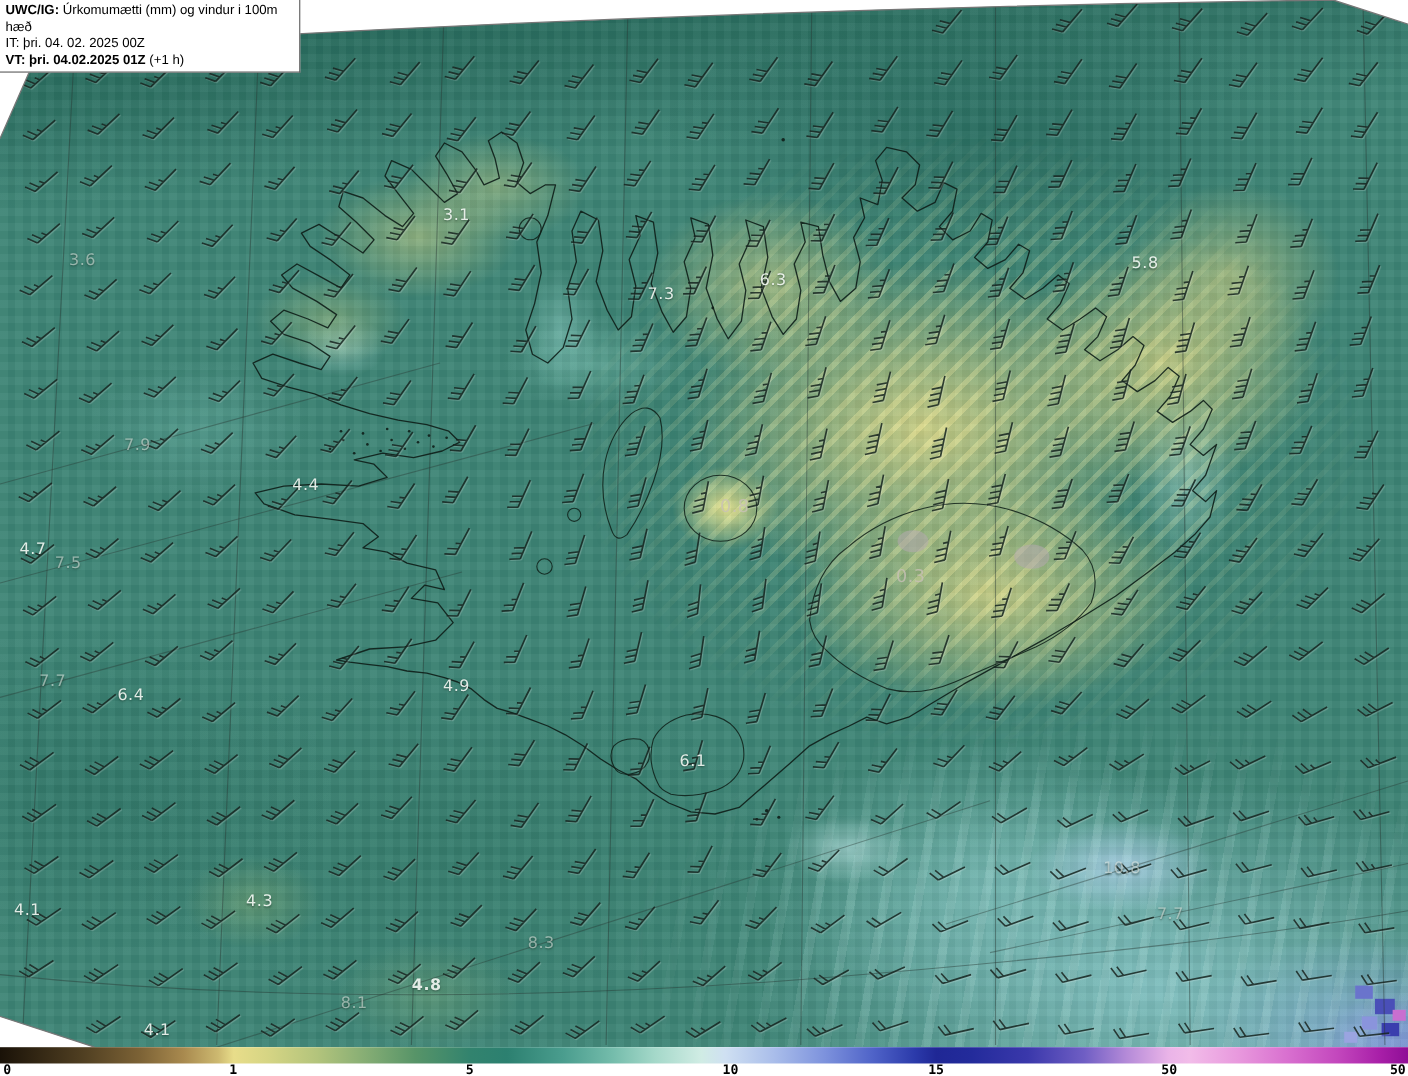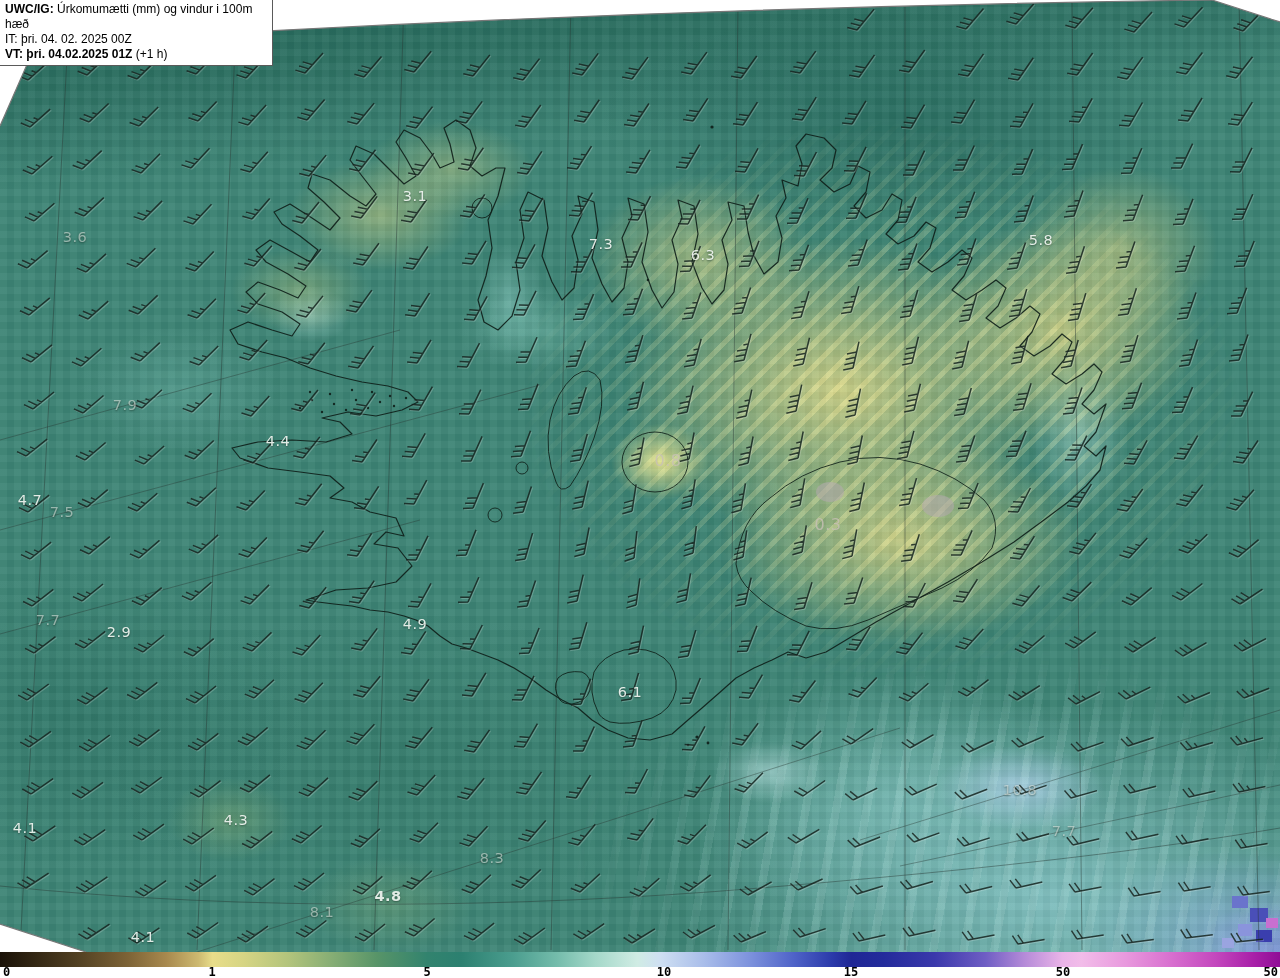--- a/index.html
+++ b/index.html
@@ -202,31 +202,31 @@
       </g>
       <g stroke="#777" stroke-width="1.2" fill="none">
         <path d="M0,126 L36,44 Q620,8 1212,0 L1280,22"></path>
         <path d="M0,924 L86,952"></path>
       </g>
     </svg>
 
     <div id="labels">
         <span class="vlab faint" style="left: 75px; top: 237px;">3.6</span>
         <span class="vlab" style="left: 415px; top: 196px;">3.1</span>
-        <span class="vlab" style="left: 601px; top: 244px;">7.3</span>
+        <span class="vlab" style="left: 601px; top: 268px;">7.3</span>
         <span class="vlab" style="left: 703px; top: 255px;">6.3</span>
         <span class="vlab" style="left: 1041px; top: 240px;">5.8</span>
         <span class="vlab faint" style="left: 125px; top: 405px;">7.9</span>
         <span class="vlab" style="left: 278px; top: 441px;">4.4</span>
         <span class="vlab grey" style="left: 668px; top: 460px;">0.8</span>
         <span class="vlab grey" style="left: 828px; top: 492px; margin-top: 32px;">0.3</span>
         <span class="vlab" style="left: 30px; top: 500px;">4.7</span>
         <span class="vlab faint" style="left: 62px; top: 512px;">7.5</span>
         <span class="vlab faint" style="left: 48px; top: 620px;">7.7</span>
-        <span class="vlab" style="left: 119px; top: 632px;">2.9</span>
+        <span class="vlab" style="left: 119px; top: 632px;">6.4</span>
         <span class="vlab" style="left: 415px; top: 624px;">4.9</span>
         <span class="vlab" style="left: 630px; top: 692px;">6.1</span>
         <span class="vlab faint" style="left: 1020px; top: 790px;">10.8</span>
         <span class="vlab faint" style="left: 1064px; top: 831px;">7.7</span>
         <span class="vlab" style="left: 25px; top: 828px;">4.1</span>
         <span class="vlab" style="left: 218px; top: 820px; margin-left: 18px;">4.3</span>
         <span class="vlab faint" style="left: 492px; top: 858px;">8.3</span>
         <span class="vlab" style="left: 388px; top: 896px; font-weight: bold;">4.8</span>
         <span class="vlab faint" style="left: 322px; top: 912px;">8.1</span>
         <span class="vlab" style="left: 143px; top: 937px;">4.1</span>

